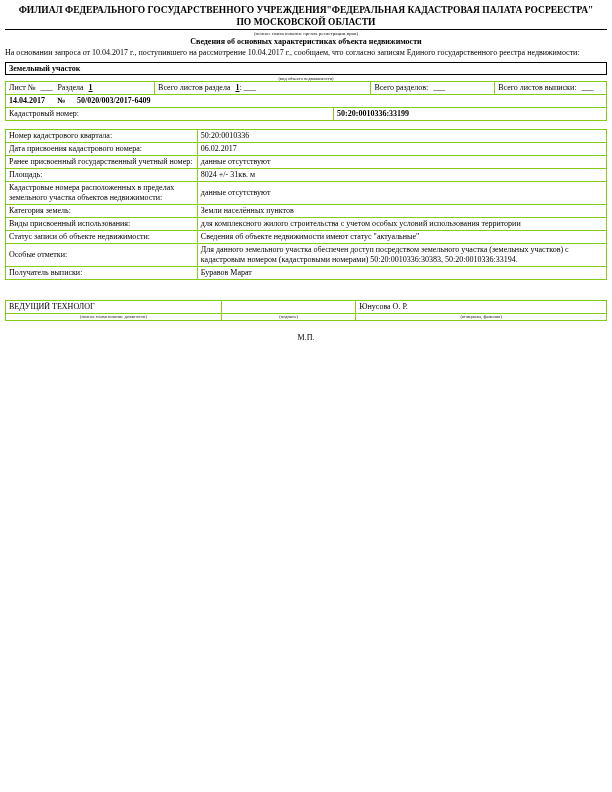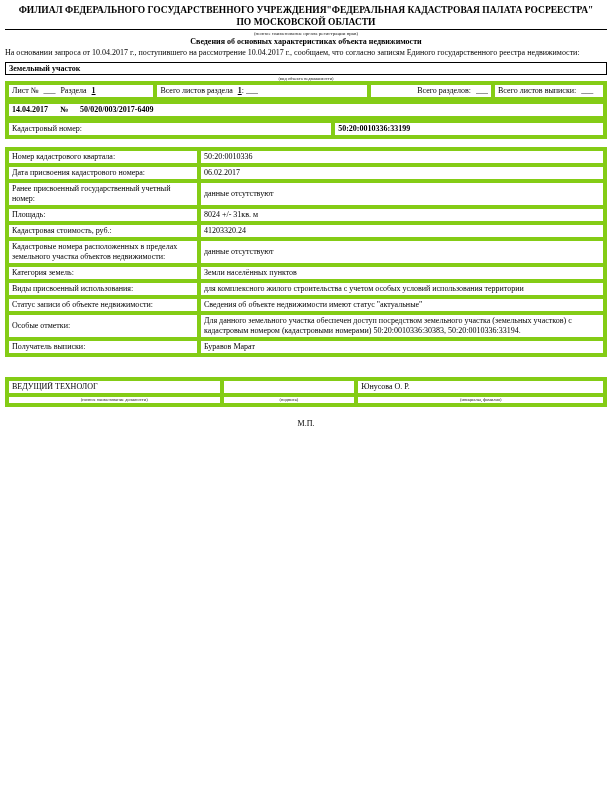--- a/index.html
+++ b/index.html
@@ -16,28 +16,28 @@
   .section-label{font-weight:bold;font-size:8px;text-align:right;margin:7px 2px 0 0;}
   
   .intro-title{font-size:8px;text-align:center;margin-top:8px;line-height:10px;}
   .intro-subtitle{font-size:8px;font-weight:bold;text-align:center;margin-top:1px;}
   .intro-basis{font-size:8px;text-align:left;margin-top:2px;line-height:10px;}
   
   .obj-type-box{border:1px solid #000;font-weight:bold;padding:1px 3px;margin-top:4px;}
   .obj-type-caption{font-size:4.5px;text-align:center;padding:1px 0;color:#222;}
   
   table{border-collapse:collapse;width:100%;table-layout:fixed;font-size:8px;}
-  td{border:4px solid #84cc16;padding:1px 3px;vertical-align:middle;line-height:10px;word-wrap:break-word;}
+  td{border:1px solid #84cc16;padding:1px 3px;vertical-align:middle;line-height:10px;word-wrap:break-word;}
   .stack{margin-top:-1px;}
   .bold{font-weight:bold;}
   .num-u{font-weight:bold;text-decoration:underline;}
   .gap-r{margin-right:10px;}
   .sp{margin-left:3px;}
   
-  .hdr-c1{width:24.8%;} .hdr-c2{width:36.5%;} .hdr-c3{width:20.4%;text-align:right;} .hdr-c4{width:18.3%;}
+  .hdr-c1{width:24.8%;} .hdr-c2{width:36.5%;} .hdr-c3{width:20.4%;} .hdr-c4{width:18.3%;}
   .kad-c1{width:54.7%;} .kad-c2{width:45.3%;}
   .det-c1{width:31.5%;} .det-c2{width:68.5%;}
   .details{margin-top:8px;}
   
   .sig{margin-top:20px;}
   .sig-c1{width:36%;} .sig-c2{width:22%;} .sig-c3{width:42%;}
   .sig-cap{font-size:4.5px;text-align:center;padding:0;line-height:6px;color:#222;}
   .stamp{margin-top:12px;text-align:center;font-size:8px;}
 </style>
 </head>
@@ -117,24 +117,20 @@
     </tr>
     <tr>
       <td class="det-c1">Ранее присвоенный государственный учетный номер:</td>
       <td class="det-c2">данные отсутствуют</td>
     </tr>
     <tr>
       <td class="det-c1">Площадь:</td>
       <td class="det-c2">8024 +/- 31кв. м</td>
     </tr>
     <tr>
-      <td class="det-c1">Кадастровая стоимость, руб.:</td>
-      <td class="det-c2">41203320.24</td>
-    </tr>
-    <tr>
       <td class="det-c1">Кадастровые номера расположенных в пределах земельного участка объектов недвижимости:</td>
       <td class="det-c2">данные отсутствуют</td>
     </tr>
     <tr>
       <td class="det-c1">Категория земель:</td>
       <td class="det-c2">Земли населённых пунктов</td>
     </tr>
     <tr>
       <td class="det-c1">Виды присвоенный использования:</td>
       <td class="det-c2">для комплексного жилого строительства с учетом особых условий использования территории</td>

